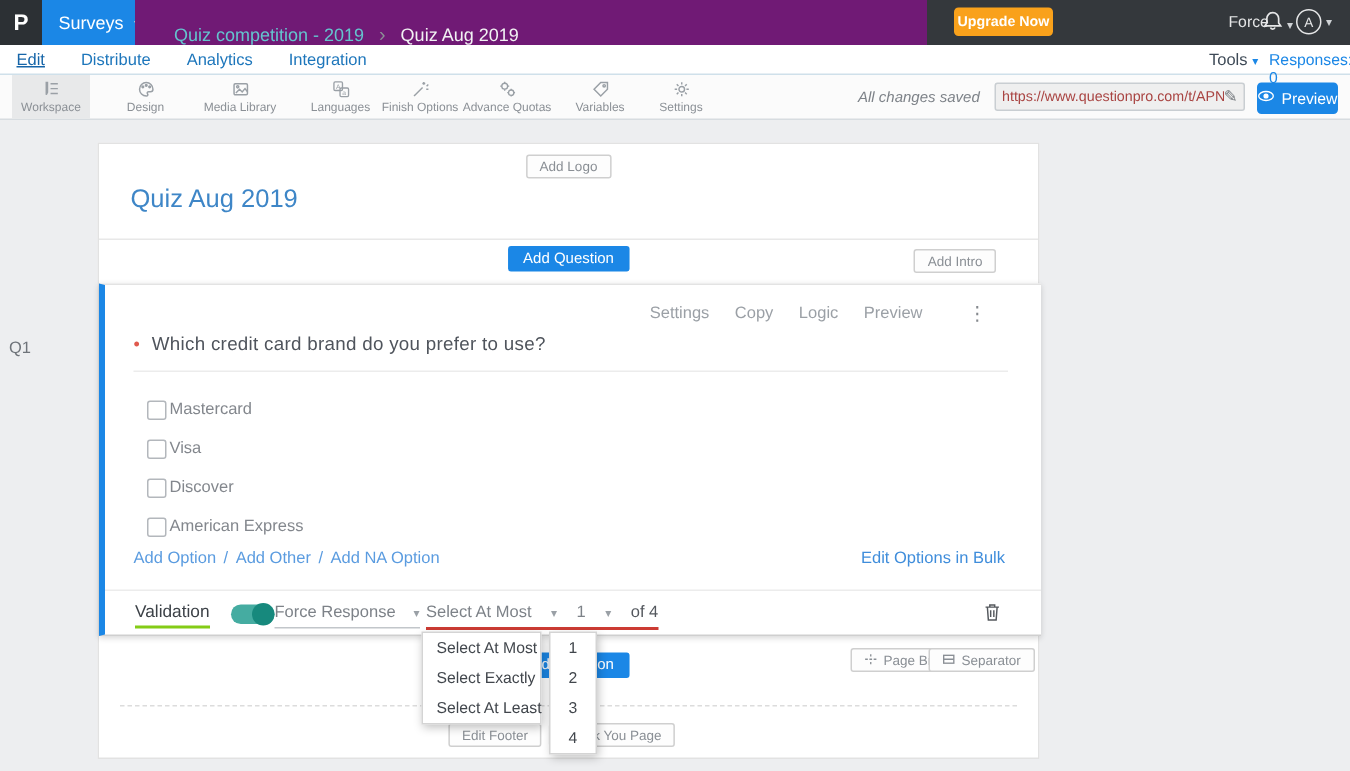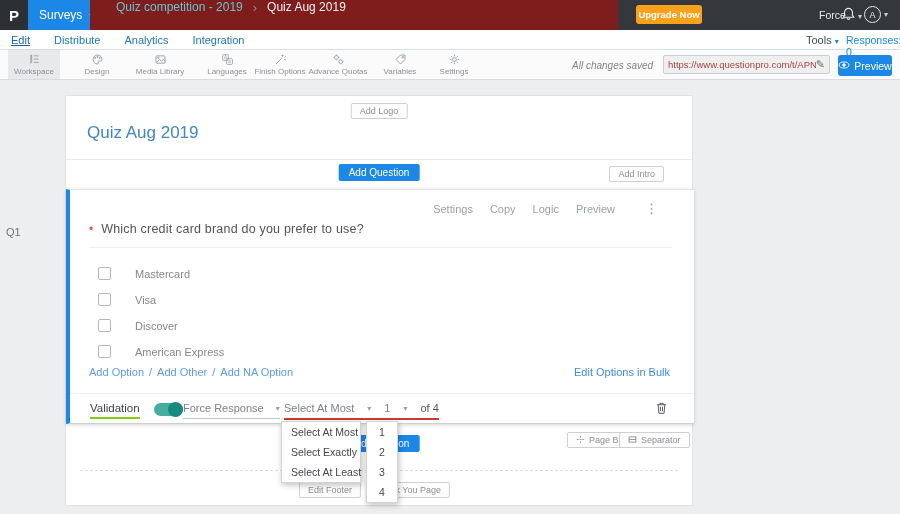--- a/index.html
+++ b/index.html
@@ -5,22 +5,22 @@
   * { margin:0; padding:0; box-sizing:border-box; }
   html,body { width:900px; height:514px; overflow:hidden; }
   body { font-family:"Liberation Sans", sans-serif; background:#edeef0; position:relative; }
 
   
   .topbar { position:absolute; left:0; top:0; width:900px; height:30px; background:#34383c; z-index:30; }
   .logo { position:absolute; left:0; top:0; width:28px; height:30px; background:#2c3034; color:#fff;
           display:flex; align-items:center; justify-content:center; font-size:15px; font-weight:bold; }
   .surveys-btn { position:absolute; left:28px; top:0; height:30px; padding:0 11px; background:#1b87e6;
           color:#fff; font-size:12px; display:flex; align-items:center; gap:7px; cursor:pointer; }
-  .crumbbar { position:absolute; left:90px; top:0; width:528px; height:30px; background:#7f1d1d;
-          display:flex; align-items:flex-start; gap:10px; padding-left:26px; font-size:12px; }
+  .crumbbar { position:absolute; left:90px; top:0; width:528px; height:30px; background:#701a75;
+          display:flex; align-items:flex-end; gap:10px; padding-left:26px; font-size:12px; }
   .crumb-parent { color:#64c4ce; cursor:pointer; }
   .crumb-sep { color:#8b9095; font-size:13px; }
   .crumb-current { color:#f1f2f3; }
   .upgrade-btn { position:absolute; left:636px; top:5px; width:66px; height:19px; background:#f9a11b;
           border:none; border-radius:3px; color:#fff; font-size:9.5px; font-weight:bold;
           display:flex; align-items:center; justify-content:center; cursor:pointer; }
   .search-box { position:absolute; left:709px; top:5px; width:101px; height:19px; background:#fff;
           border-radius:2px; display:flex; align-items:center; gap:4px; padding:0 5px; }
   .search-box input { border:none; outline:none; width:76px; font-size:10.5px; color:#333;
           font-family:"Liberation Sans", sans-serif; background:transparent; }
@@ -82,21 +82,21 @@
           border-top:1px solid #e3e3e3; border-bottom:1px solid #cfcfcf; border-left:4px solid #1b87e6;
           box-shadow:0 1px 4px rgba(0,0,0,0.16); z-index:2; }
   .q-actions { position:absolute; top:11px; right:36px; display:flex; gap:17px; align-items:center;
           font-size:11px; color:#9ba0a6; }
   .q-actions span { cursor:pointer; }
   .q-dots { margin-left:13px; color:#85898e; font-size:13px; cursor:pointer; }
   .q-row { position:absolute; left:19px; top:32px; display:flex; gap:8px; align-items:baseline; }
   .req-marker { color:#e05a4e; font-size:12px; }
   .q-text { font-size:12.5px; color:#4f545c; letter-spacing:0.2px; }
   .q-divider { position:absolute; left:19px; right:22px; top:57px; border-top:1px solid #ececec; }
-  .opt-row { position:absolute; left:28px; display:flex; align-items:center; gap:24px; }
+  .opt-row { position:absolute; left:28px; display:flex; gap:2px; }
   .checkbox { width:13px; height:13px; border:1px solid #b3b7bc; border-radius:2px; background:#fff; cursor:pointer; }
   .opt-label { font-size:11px; color:#83878d; }
   .addlinks { position:absolute; left:19px; top:176px; display:flex; gap:5px; font-size:11px; color:#5b9ce0; }
   .addlinks span { cursor:pointer; }
   .addlinks .sep { color:#5b9ce0; cursor:default; }
   .bulk-link { position:absolute; right:24px; top:176px; font-size:11px; color:#3f8ddb; cursor:pointer; }
   .v-divider { position:absolute; left:0; right:0; top:203px; border-top:1px solid #ececec; }
   .v-row { position:absolute; left:0; right:0; top:204px; height:31px; }
   .v-label { position:absolute; left:20px; top:8px; font-size:11.5px; color:#3c4147;
           border-bottom:2px solid #84cc16; padding-bottom:3px; }

